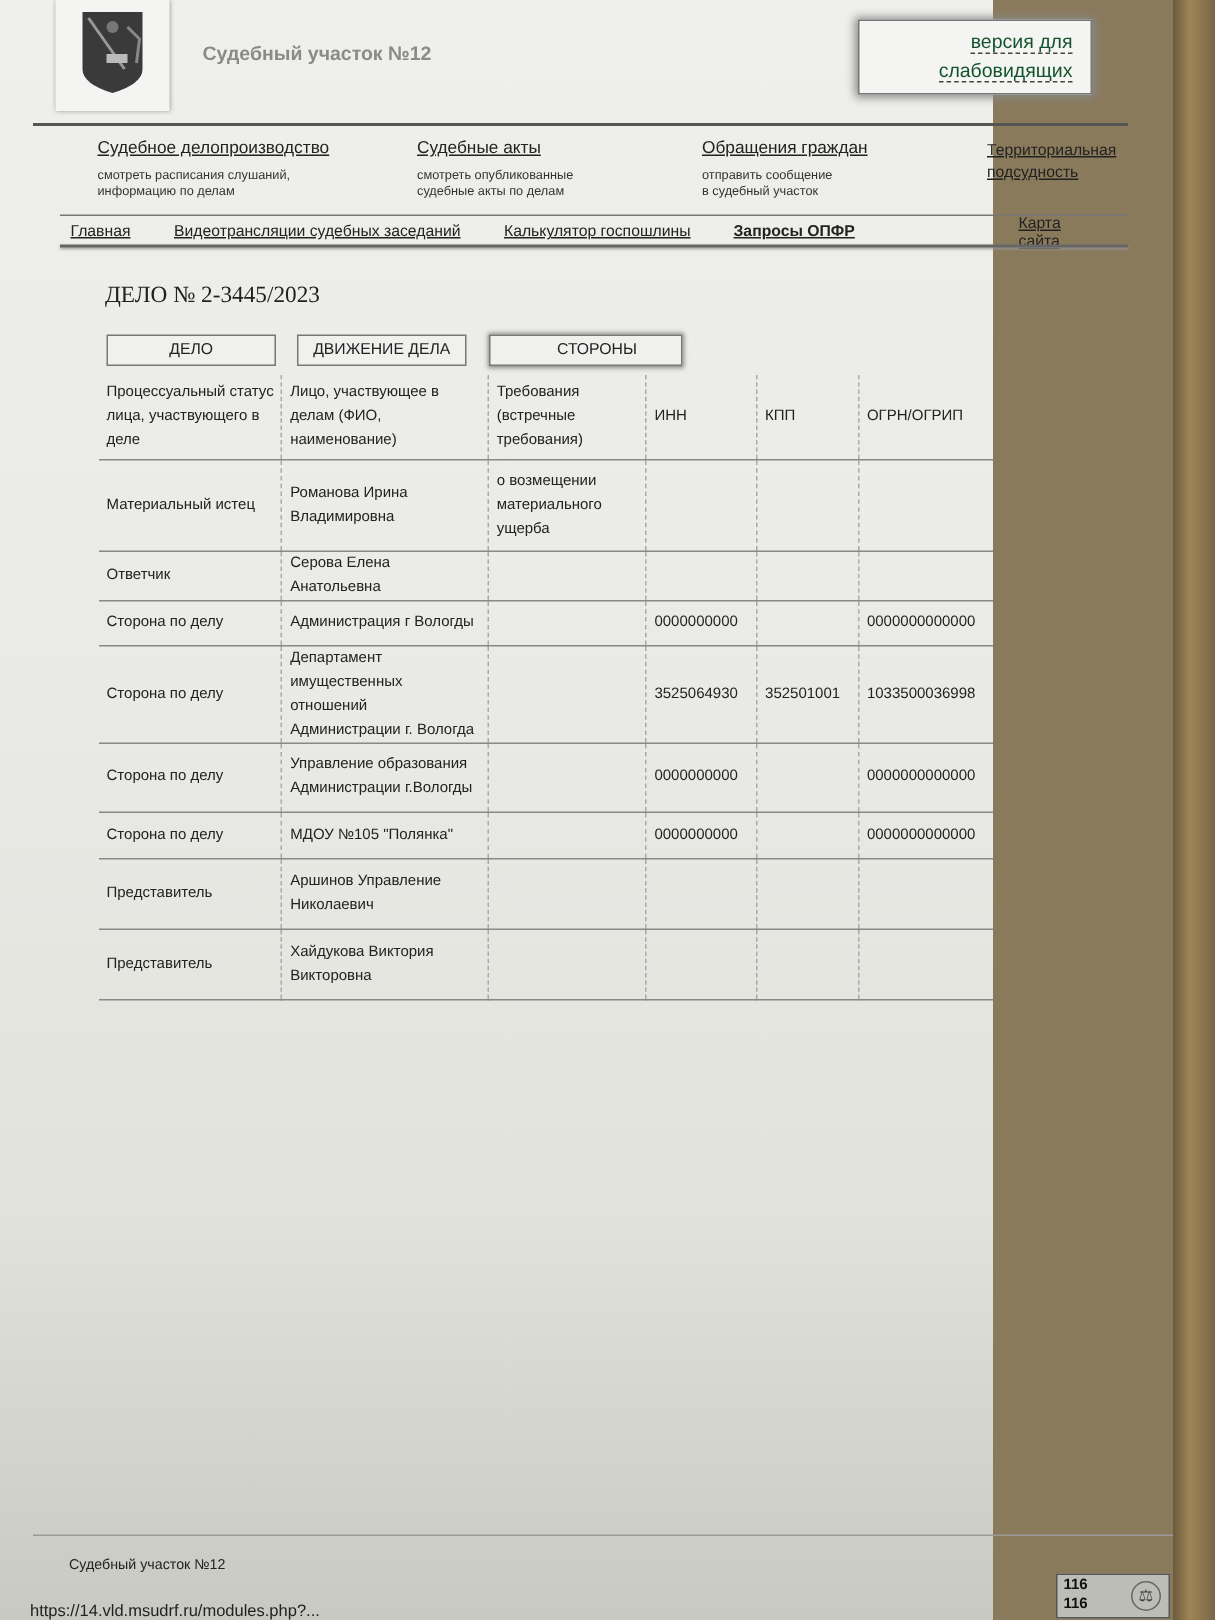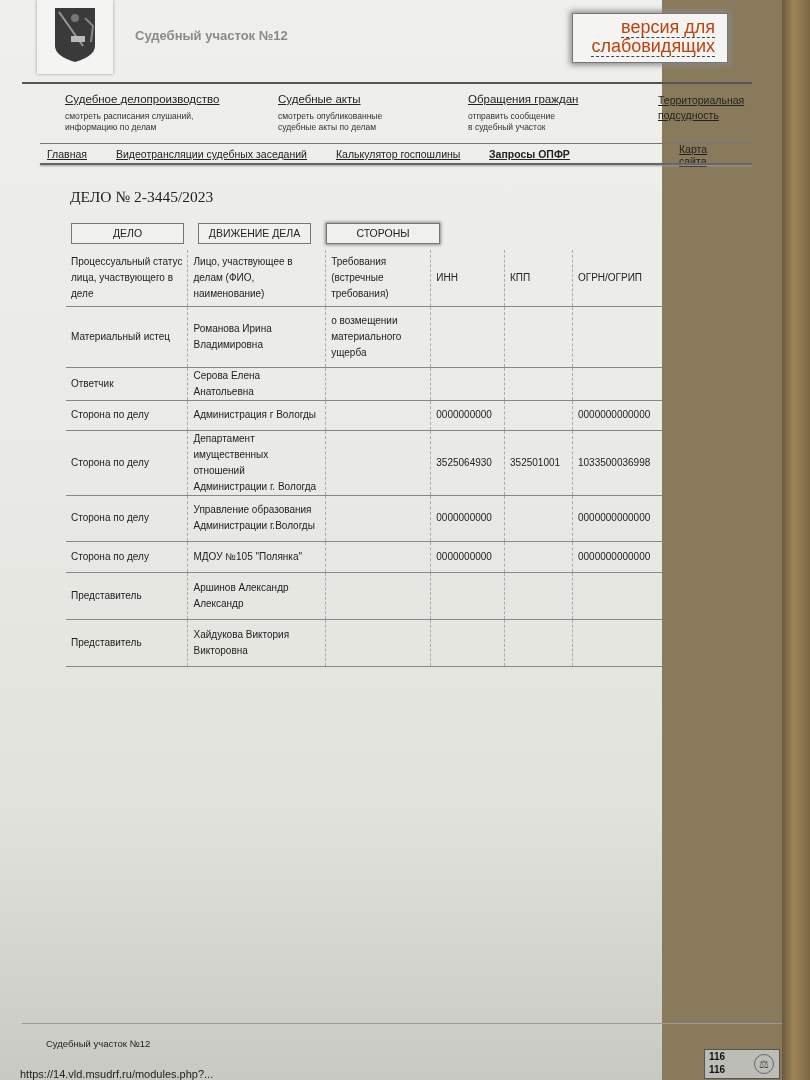--- a/index.html
+++ b/index.html
@@ -13,35 +13,35 @@
     background:linear-gradient(180deg,#efefec 0%,#eaeae6 40%,#e2e2dd 75%,#c9c9c3 100%);
   }
   .edge { position:absolute; left:782px; top:0; width:28px; height:1080px;
     background:linear-gradient(90deg,#6b5a3c,#a08458 40%,#7a6646); }
   .logo-box { position:absolute; left:37px; top:0; width:76px; height:74px;
     background:#f4f4f2; box-shadow:0 0 3px #999; }
   .crest { position:absolute; left:16px; top:6px; width:44px; height:58px; }
   .site-title { position:absolute; left:135px; top:28px; font-size:13px; font-weight:bold; color:#8a8a8a; }
   .vi-box { position:absolute; left:572px; top:13px; width:154px; height:48px;
     background:#f4f4f2; border:1px solid #777; box-shadow:0 0 6px 2px #888; text-align:right; padding-right:0; }
-  .vi-line { display:block; font-size:18px; color:#c2410c; margin-right:12px; line-height:19px; }
+  .vi-line { display:block; font-size:13px; color:#14532d; margin-right:12px; line-height:19px; }
   .vi-line span { border-bottom:1px dashed #444; }
   .vi-line:first-child { margin-top:4px; }
   .hr-top { position:absolute; left:22px; top:82px; width:730px; height:2px; background:#555; }
   .nav-col { position:absolute; top:93px; }
   .nav-link { font-size:11.5px; color:#222; text-decoration:underline; display:block; margin-bottom:6px; }
   .nav-desc { font-size:8.5px; color:#333; line-height:11px; }
   .hr-mid { position:absolute; left:40px; top:143px; width:712px; height:1px; background:#777; }
   .subnav { position:absolute; top:148px; font-size:10.5px; color:#222; text-decoration:underline; }
   .subnav.bold { font-weight:bold; }
   .hr-bot { position:absolute; left:40px; top:163px; width:712px; height:2px; background:#666; box-shadow:0 1px 2px #999; }
   .case-title { position:absolute; left:70px; top:188px; font-family:"Liberation Serif", serif; font-size:15.5px; color:#222; }
   .tab { position:absolute; top:223px; height:19px; border:1px solid #777; background:#f0f0ee;
     font-size:10.5px; color:#222; text-align:center; line-height:19px; }
-  .tab.active { box-shadow:0 0 3px 1px #888; }
+  .tab.active { box-shadow:0 0 3px 1px #888;padding-left:15px; }
   table.parties { position:absolute; left:66px; top:250px; border-collapse:collapse; font-size:10px; color:#222; }
   table.parties td { vertical-align:middle; padding:0 5px; line-height:16px; border-left:1px dashed #aaa; }
   table.parties td:first-child { border-left:none; }
   table.parties tr { border-bottom:1px solid #888; }
   .footer-line { position:absolute; left:22px; top:1023px; width:760px; height:1px; background:#999; }
   .footer-text { position:absolute; left:46px; top:1038px; font-size:9.5px; color:#222; }
   .url { position:absolute; left:20px; top:1068px; font-size:11px; color:#222; }
   .counter { position:absolute; left:704px; top:1049px; width:74px; height:28px; background:#bdbdb7; border:1px solid #555; }
   .counter .num { display:block; font-size:10px; font-weight:bold; color:#111; margin-left:4px; line-height:13px; }
   .counter .scale { position:absolute; right:5px; top:4px; width:18px; height:18px; border:1px solid #666; border-radius:50%; font-size:11px; text-align:center; line-height:18px; color:#444; }
@@ -163,21 +163,21 @@
     <tr style="height:31px;">
       <td>Сторона по делу</td>
       <td>МДОУ №105 "Полянка"</td>
       <td></td>
       <td>0000000000</td>
       <td></td>
       <td>0000000000000</td>
     </tr>
     <tr style="height:47px;">
       <td>Представитель</td>
-      <td>Аршинов Александр Александр</td>
+      <td>Аршинов Управление Николаевич</td>
       <td></td>
       <td></td>
       <td></td>
       <td></td>
     </tr>
     <tr style="height:47px;">
       <td>Представитель</td>
       <td>Хайдукова Виктория Викторовна</td>
       <td></td>
       <td></td>

